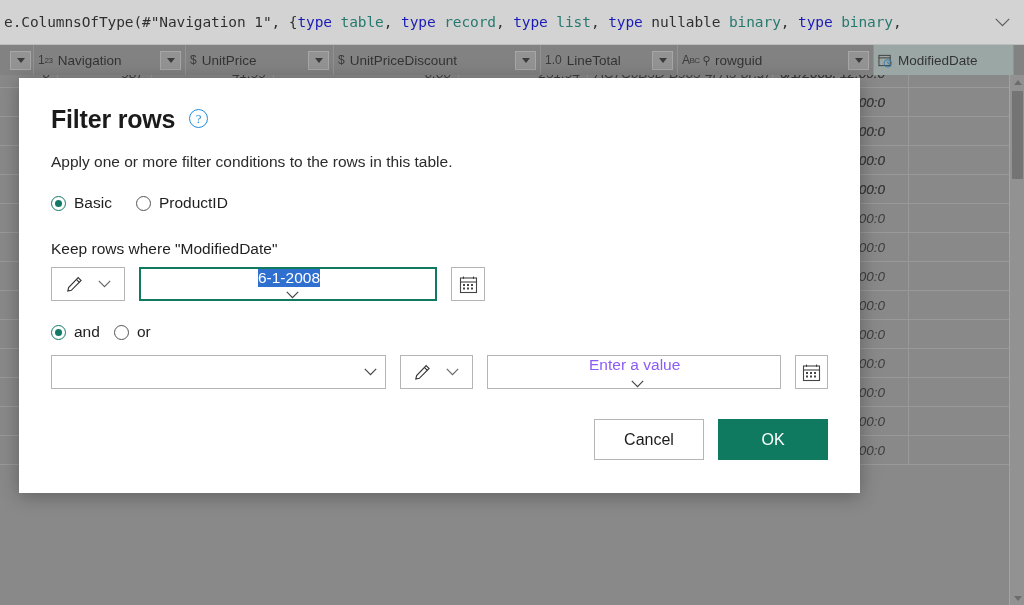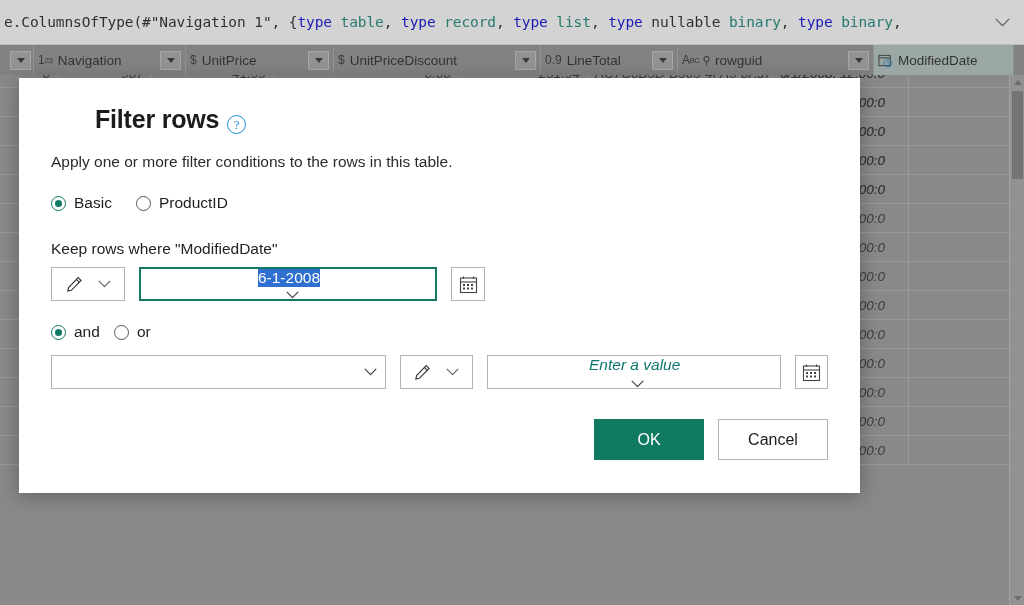--- a/index.html
+++ b/index.html
@@ -211,23 +211,22 @@
     height: 415px;
     background: #ffffff;
     box-shadow: 0 3px 18px rgba(0,0,0,0.30);
     box-sizing: border-box;
   }
   .dlg-inner {
     padding: 27px 32px 0 32px;
   }
   .dlg-title-row {
     display: flex;
-    align-items: flex-end;
-    gap: 8px;
-    margin-left: 44px;
+    align-items: flex-start;
+    gap: 14px;
   }
   .dlg-title {
     font-size: 25px;
     font-weight: bold;
     color: #1b1b1b;
     letter-spacing: -0.2px;
   }
   .help-icon {
     width: 19px; height: 19px;
     border: 1.6px solid #1f8ddc;
@@ -305,21 +304,21 @@
     padding: 0 8px 0 10px;
     font-size: 15.5px;
     color: #1f1f1f;
   }
   .sel-op { width: 340px; }
   .sel-value { width: 298px; flex-direction: column; }
   .sel-value.focused {
     border: 2px solid #107a60;
   }
   .sel-box .txt { flex: 1; overflow: hidden; white-space: nowrap; }
-  .sel-box .txt.placeholder { color: #0f766e; font-style: italic; }
+  .sel-box .txt.placeholder { color: #8b5cf6; }
   .sel-box .txt .selected-text {
     background: #2f6fd0;
     color: #ffffff;
     padding: 1px 0;
   }
   .chev {
     width: 13px; height: 8px;
     flex: none;
     margin-left: 6px;
   }
@@ -421,21 +420,21 @@
       </div>
       <div class="col-head" style="width: 207px; min-width: 207px;">
         <span class="type-icon">$</span>
         <span class="col-label">UnitPriceDiscount</span>
         <span class="spacer"></span>
         <span class="hdr-dropdown">
           <span class="caret"></span>
         </span>
       </div>
       <div class="col-head" style="width: 137px; min-width: 137px;">
-        <span class="type-icon">0.9</span>
+        <span class="type-icon">1.0</span>
         <span class="col-label">LineTotal</span>
         <span class="spacer"></span>
         <span class="hdr-dropdown">
           <span class="caret"></span>
         </span>
       </div>
       <div class="col-head" style="width: 196px; min-width: 196px;">
         <span class="type-icon icon-abc">A<sup>B</sup><sub>C</sub>&nbsp;<span style="font-size:11px">⚲</span></span>
         <span class="col-label">rowguid</span>
         <span class="spacer"></span>
@@ -699,18 +698,18 @@
                 <rect x="8" y="12.5" width="2" height="2"></rect>
                 <rect x="12" y="12.5" width="2" height="2"></rect>
             </g>
           </svg>
         </div>
       </div>
 
     </div>
 
     <div class="dlg-actions">
+      <div class="btn btn-secondary">Cancel</div>
       <div class="btn btn-primary">OK</div>
-      <div class="btn btn-secondary">Cancel</div>
     </div>
   </div>
 
 </div>
 
 </body></html>

